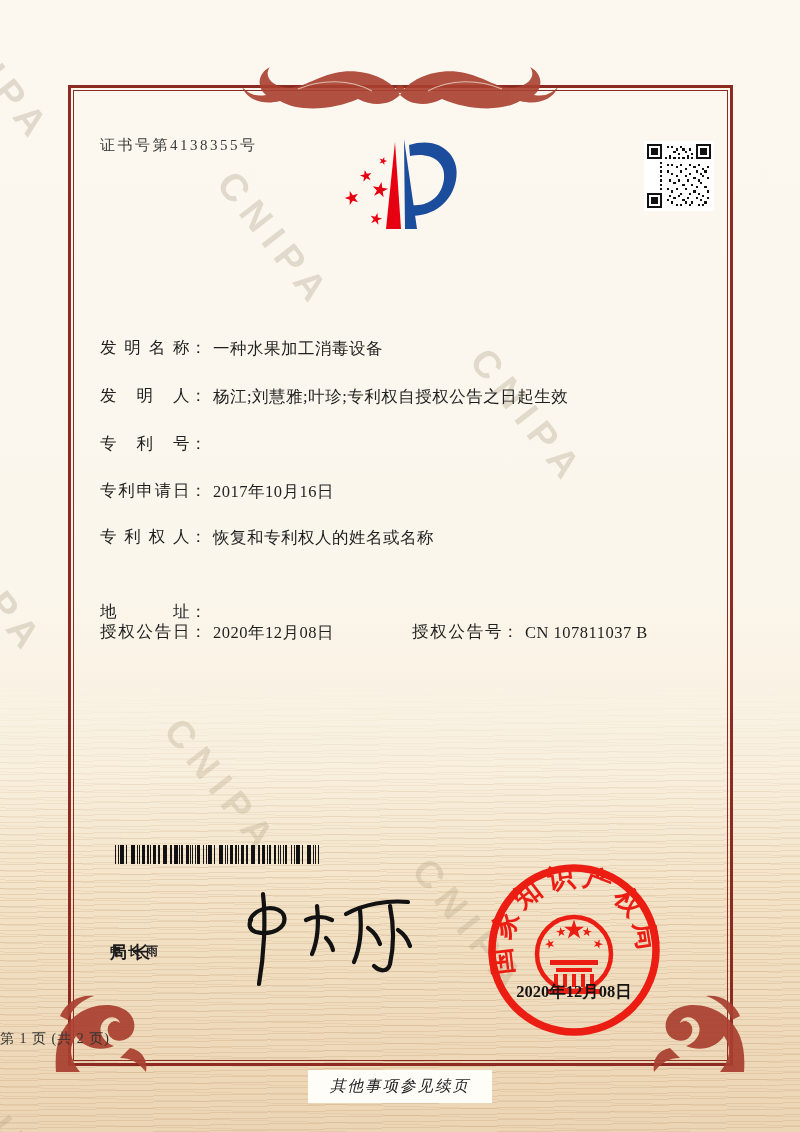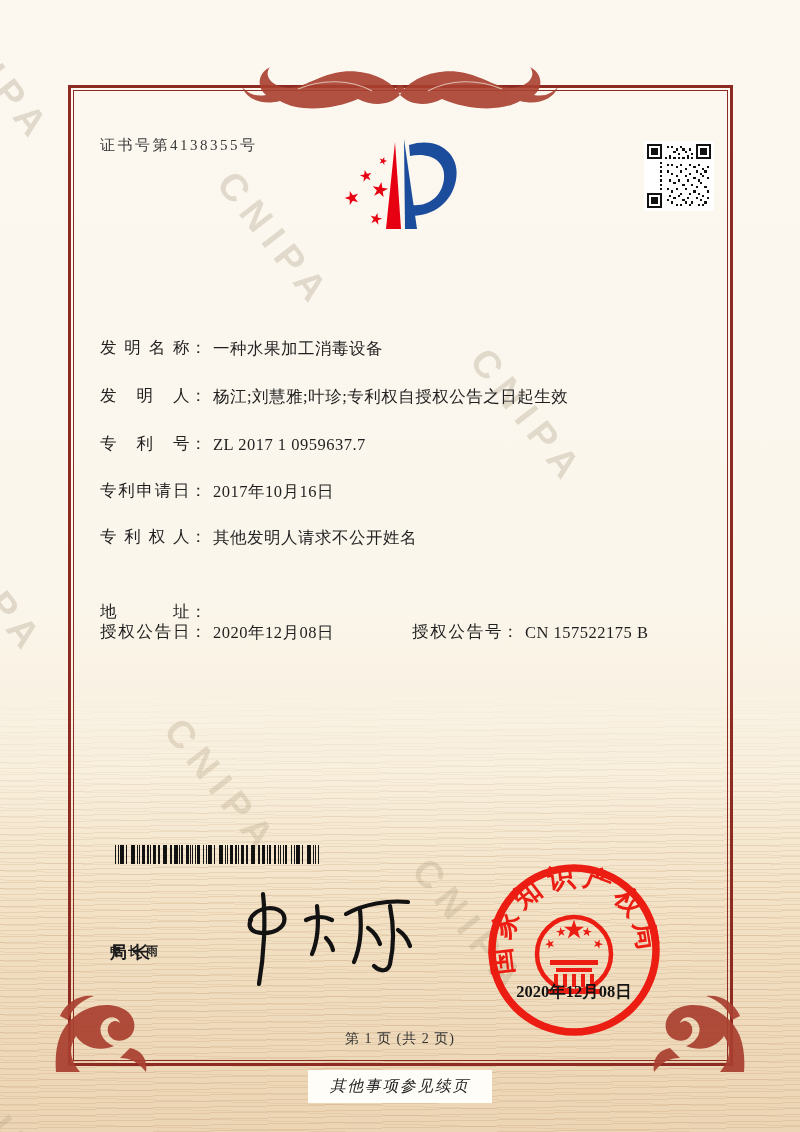--- a/index.html
+++ b/index.html
@@ -39,21 +39,21 @@
       repeating-linear-gradient(90deg,#151515 0 1.5px,transparent 1.5px 3px,#151515 3px 4px,transparent 4px 8px),
       repeating-linear-gradient(90deg,#151515 0 1px,transparent 1px 5px,#101010 5px 7.5px,transparent 7.5px 11px);}
   .sig-title{position:absolute;left:110px;top:941px;font-family:"Liberation Sans",sans-serif;
     font-weight:700;font-size:17px;letter-spacing:6px;color:#1c1c1c;}
   .sig-name{position:absolute;left:110px;top:943px;font-family:"Liberation Sans",sans-serif;
     font-weight:700;font-size:12px;letter-spacing:6px;color:#1c1c1c;}
   .sig-svg{position:absolute;left:222px;top:880px;}
   .seal{position:absolute;left:486px;top:862px;width:176px;height:176px;opacity:.95;}
   .seal-date{position:absolute;left:489px;top:981px;width:170px;text-align:center;
     font-weight:700;font-size:16.5px;color:#141414;}
-  .page-info{position:absolute;left:0;right:0;top:1030px;text-align:center;
+  .page-info{position:absolute;left:0;right:0;top:1030px;text-align:left;
     font-size:14px;letter-spacing:1px;color:#333;}
   .note-box{position:absolute;left:50%;transform:translateX(-50%);top:1070px;
     background:#fffdf8;padding:6px 22px;font-size:15.5px;letter-spacing:2px;
     font-style:italic;color:#222;white-space:nowrap;}
 </style>
 </head>
 <body>
 
 <div class="page">
 
@@ -144,44 +144,43 @@
     <span class="fvalue">一种水果加工消毒设备</span>
   </div>
   <div class="row" style="top:385px">
     <span class="flabel">发明人</span>
       <span class="colon">：</span>
     <span class="fvalue">杨江;刘慧雅;叶珍;专利权自授权公告之日起生效</span>
   </div>
   <div class="row" style="top:433px">
     <span class="flabel">专利号</span>
       <span class="colon">：</span>
-    <span class="fvalue">ZL 2017 1 0959637.7</span>
   </div>
   <div class="row" style="top:480px">
     <span class="flabel">专利申请日</span>
       <span class="colon">：</span>
     <span class="fvalue">2017年10月16日</span>
   </div>
   <div class="row" style="top:526px">
     <span class="flabel">专利权人</span>
       <span class="colon">：</span>
-    <span class="fvalue">其他发明人请求不公开姓名</span>
+    <span class="fvalue">恢复和专利权人的姓名或名称</span>
   </div>
   <div class="row" style="top:601px">
     <span class="flabel">地址</span>
       <span class="colon">：</span>
   </div>
   <div class="row" style="top:621px">
     <span class="flabel">授权公告日</span>
       <span class="colon">：</span>
     <span class="fvalue">2020年12月08日</span>
     <span class="grant2">
       <span class="flabel">授权公告号</span>
         <span class="colon">：</span>
-      <span class="fvalue">CN 157522175 B</span>
+      <span class="fvalue">CN 107811037 B</span>
     </span>
   </div>
 
 
   <div class="barcode"></div>
 
   <div class="sig-title">局长</div>
   <div class="sig-name">申长雨</div>
 
   <svg class="sig-svg" width="210" height="115" viewBox="0 0 210 115">

